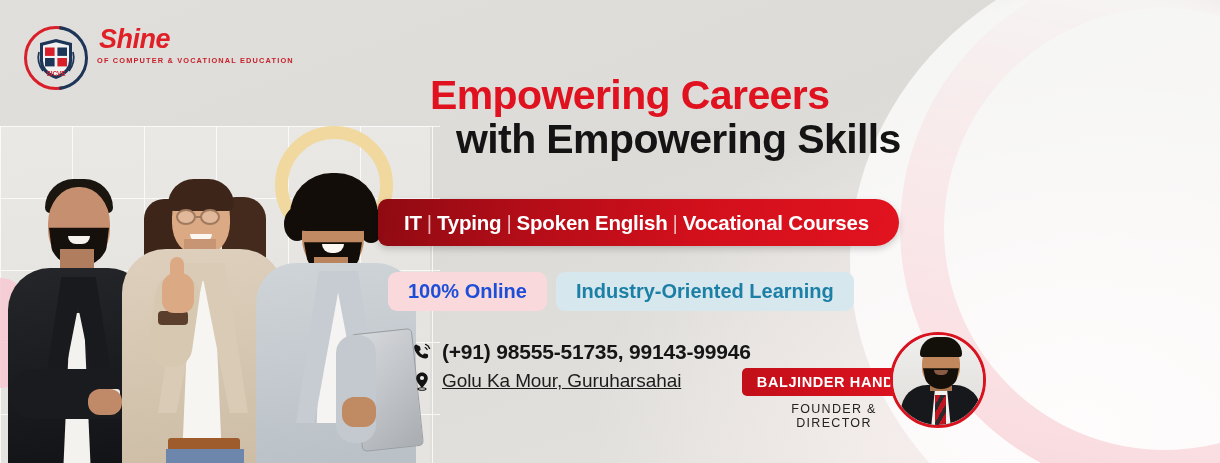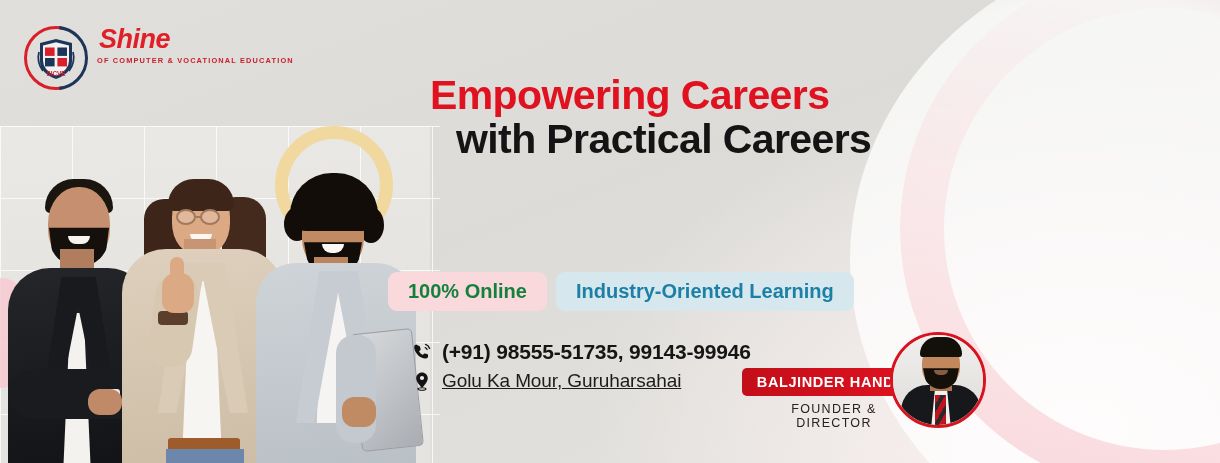--- a/index.html
+++ b/index.html
@@ -214,21 +214,21 @@
     color:#fff; font-size:20.5px; font-weight:bold; letter-spacing:-.2px; white-space:nowrap;
   }
   .ribbon-text .sep { color:#f2b7ba; font-weight:normal; padding:0 5px; }
 
   
   .pills { position:absolute; left:388px; top:272px; display:flex; gap:9px; }
   .pill {
     height:39px; display:flex; align-items:center; padding:0 20px;
     border-radius:9px; font-size:20px; font-weight:bold; white-space:nowrap;
   }
-  .pill-red { background:#f9d9dc; color:#15803d; }
+  .pill-red { background:#f9d9dc; color:#1d4ed8; }
   .pill-blue { background:#d6e7ee; color:#1b7fa6; }
 
   
   .contact { position:absolute; left:412px; top:340px; }
   .c-title { font-size:15px; color:#2a2a2a; margin-bottom:9px; }
   .c-row { display:flex; align-items:center; gap:10px; margin-bottom:6px; }
   .c-phone-text { font-size:21px; font-weight:bold; color:#151515; letter-spacing:-.2px; }
   .c-loc-text { font-size:19px; color:#1c1c1c; letter-spacing:-.1px;text-decoration:underline; }
   .c-icon { width:20px; height:22px; flex:0 0 20px; display:flex; align-items:center; justify-content:center; }
 
@@ -352,23 +352,26 @@
       </svg>
     </div>
     <div class="wordmark">
       <span class="wm-shine">Shine</span>
       <span class="wm-tag">OF COMPUTER &amp; VOCATIONAL EDUCATION</span>
     </div>
   </div>
 
   <div class="headline">
     <div class="h-line1">Empowering Careers</div>
-    <div class="h-line2">with Practical Careers</div>
-  </div>
-
+    <div class="h-line2">with Empowering Skills</div>
+  </div>
+
+  <div class="ribbon">
+    <div class="ribbon-text"><span>IT</span><span class="sep">|</span><span>Typing</span><span class="sep">|</span><span>Spoken English</span><span class="sep">|</span><span>Vocational Courses</span></div>
+  </div>
 
   <div class="pills">
     <div class="pill pill-red">100% Online</div>
     <div class="pill pill-blue">Industry-Oriented Learning</div>
   </div>
 
   <div class="contact">
     <div class="c-row">
       <span class="c-icon">
         <svg width="20" height="20" viewBox="0 0 20 20">

